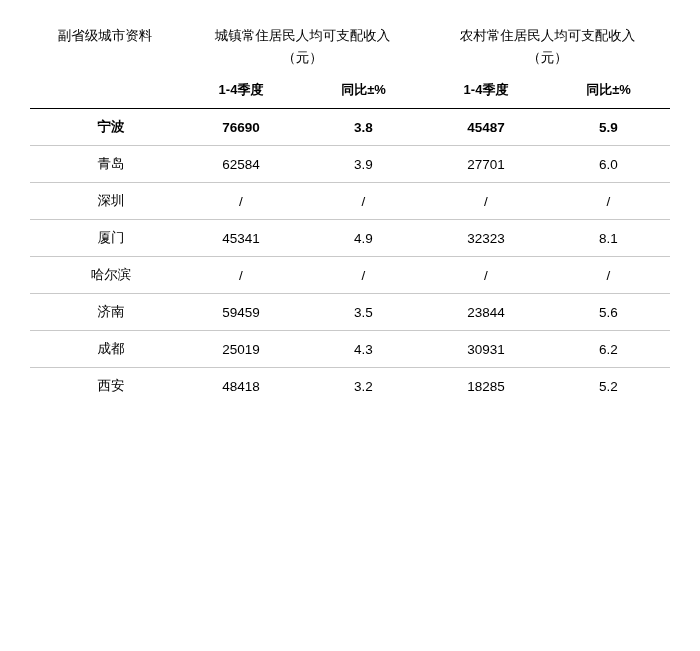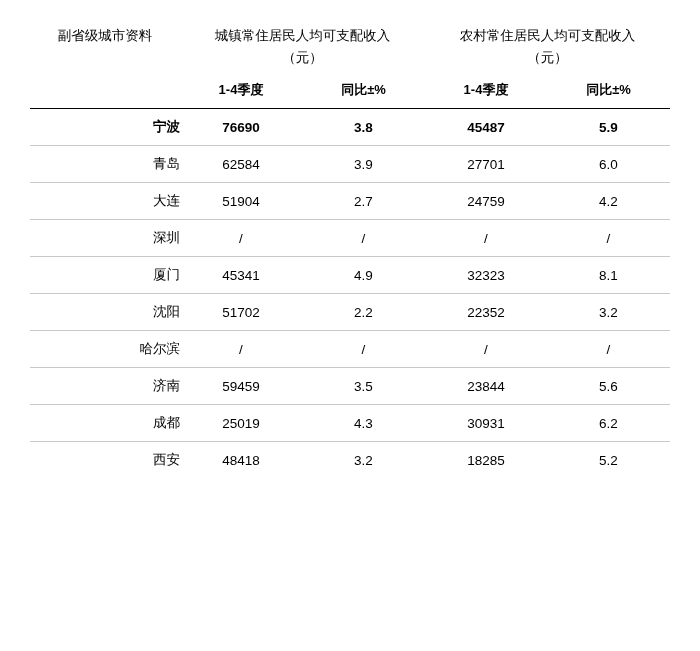--- a/index.html
+++ b/index.html
@@ -66,21 +66,21 @@
   }
   tbody td {
     height: 36px;
     padding: 0;
     border-bottom: 1px solid #c9c9c9;
     font-size: 13.5px;
     text-align: center;
     vertical-align: middle;
   }
   tbody td.city {
-    text-align: right;
+    text-align: center;
     padding-left: 12px;
   }
   tbody tr.first-row td {
     font-weight: bold;
   }
   tbody tr:last-child td {
     border-bottom: none;
   }
 </style>
 </head>
@@ -127,46 +127,32 @@
         <td>5.9</td>
       </tr>
       <tr>
         <td class="city">青岛</td>
         <td>62584</td>
         <td>3.9</td>
         <td>27701</td>
         <td>6.0</td>
       </tr>
       <tr>
-        <td class="city">大连</td>
-        <td>51904</td>
-        <td>2.7</td>
-        <td>24759</td>
-        <td>4.2</td>
-      </tr>
-      <tr>
         <td class="city">深圳</td>
         <td>/</td>
         <td>/</td>
         <td>/</td>
         <td>/</td>
       </tr>
       <tr>
         <td class="city">厦门</td>
         <td>45341</td>
         <td>4.9</td>
         <td>32323</td>
         <td>8.1</td>
-      </tr>
-      <tr>
-        <td class="city">沈阳</td>
-        <td>51702</td>
-        <td>2.2</td>
-        <td>22352</td>
-        <td>3.2</td>
       </tr>
       <tr>
         <td class="city">哈尔滨</td>
         <td>/</td>
         <td>/</td>
         <td>/</td>
         <td>/</td>
       </tr>
       <tr>
         <td class="city">济南</td>

